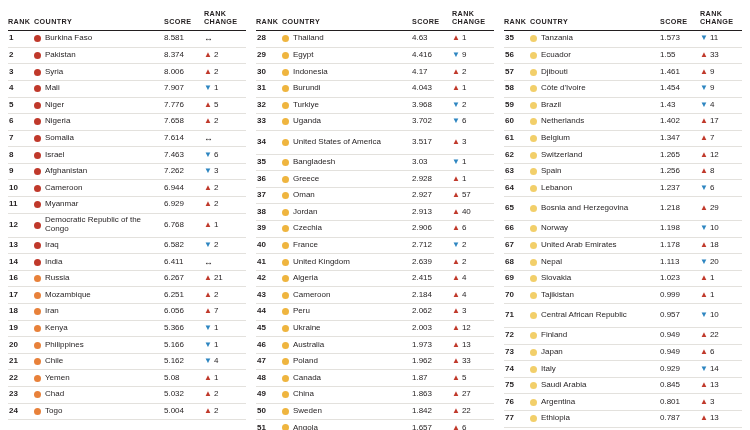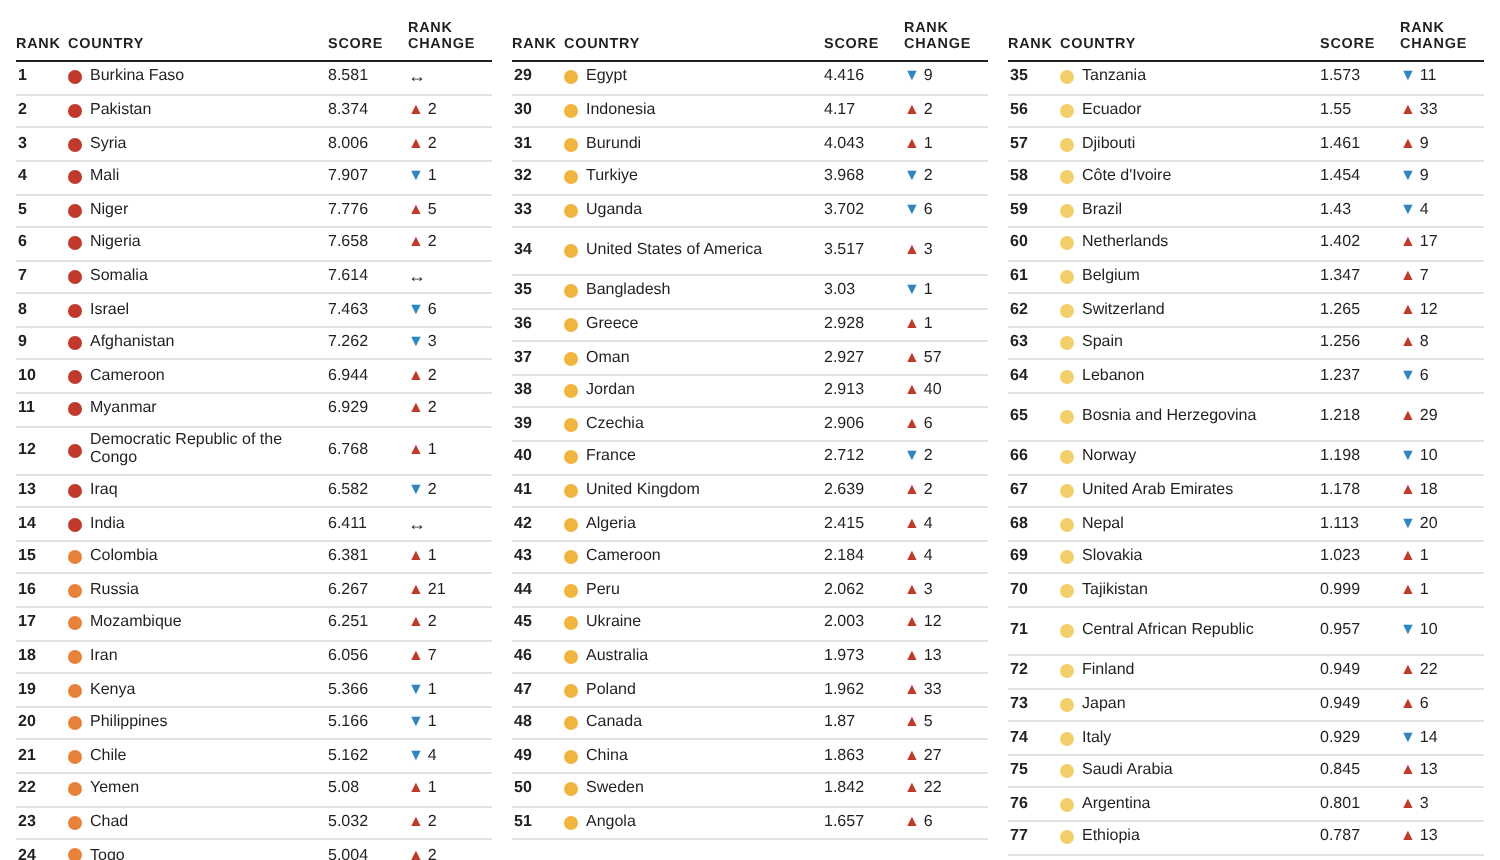--- a/index.html
+++ b/index.html
@@ -244,31 +244,20 @@
             <td class="country">
               <span class="country-wrap">
                 <span class="dot" style="background:#c0392b"></span>
                 <span class="cname">India</span>
               </span>
             </td>
             <td class="score">6.411</td>
             <td class="change"><span class="same">↔</span><span class="chg-val"></span></td>
           </tr>
           <tr class="">
-            <td class="rank">15</td>
-            <td class="country">
-              <span class="country-wrap">
-                <span class="dot" style="background:#e8813a"></span>
-                <span class="cname">Colombia</span>
-              </span>
-            </td>
-            <td class="score">6.381</td>
-            <td class="change"><span class="arrow up">▲</span><span class="chg-val">1</span></td>
-          </tr>
-          <tr class="">
             <td class="rank">16</td>
             <td class="country">
               <span class="country-wrap">
                 <span class="dot" style="background:#e8813a"></span>
                 <span class="cname">Russia</span>
               </span>
             </td>
             <td class="score">6.267</td>
             <td class="change"><span class="arrow up">▲</span><span class="chg-val">21</span></td>
           </tr>
@@ -368,20 +357,31 @@
         <thead>
           <tr class="head-row">
             <th class="c-rank">RANK</th>
             <th class="c-country">COUNTRY</th>
             <th class="c-score">SCORE</th>
             <th class="c-change">RANK<br>CHANGE</th>
           </tr>
         </thead>
         <tbody>
           <tr class="">
+            <td class="rank">28</td>
+            <td class="country">
+              <span class="country-wrap">
+                <span class="dot" style="background:#efb53f"></span>
+                <span class="cname">Thailand</span>
+              </span>
+            </td>
+            <td class="score">4.63</td>
+            <td class="change"><span class="arrow up">▲</span><span class="chg-val">1</span></td>
+          </tr>
+          <tr class="">
             <td class="rank">29</td>
             <td class="country">
               <span class="country-wrap">
                 <span class="dot" style="background:#efb53f"></span>
                 <span class="cname">Egypt</span>
               </span>
             </td>
             <td class="score">4.416</td>
             <td class="change"><span class="arrow down">▼</span><span class="chg-val">9</span></td>
           </tr>

